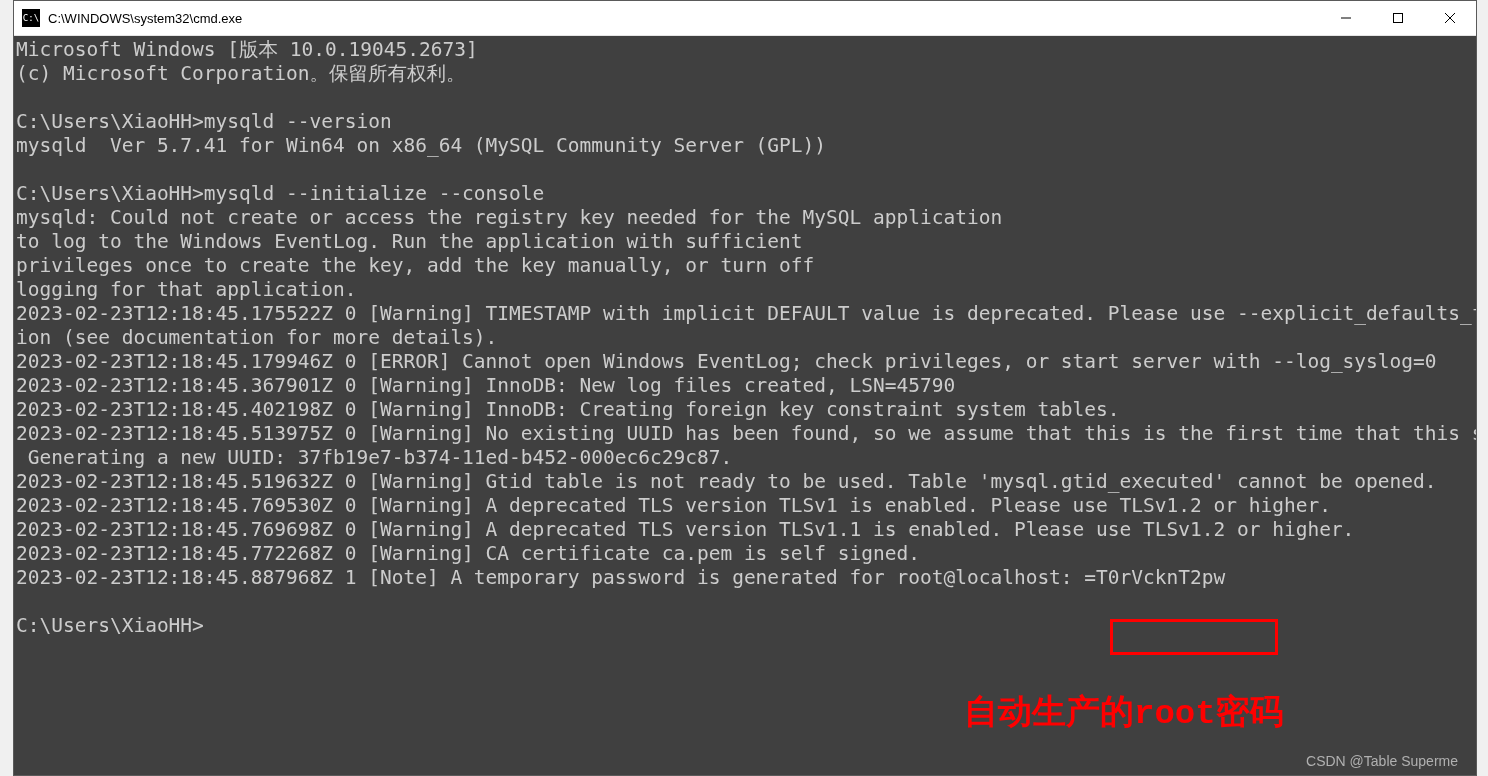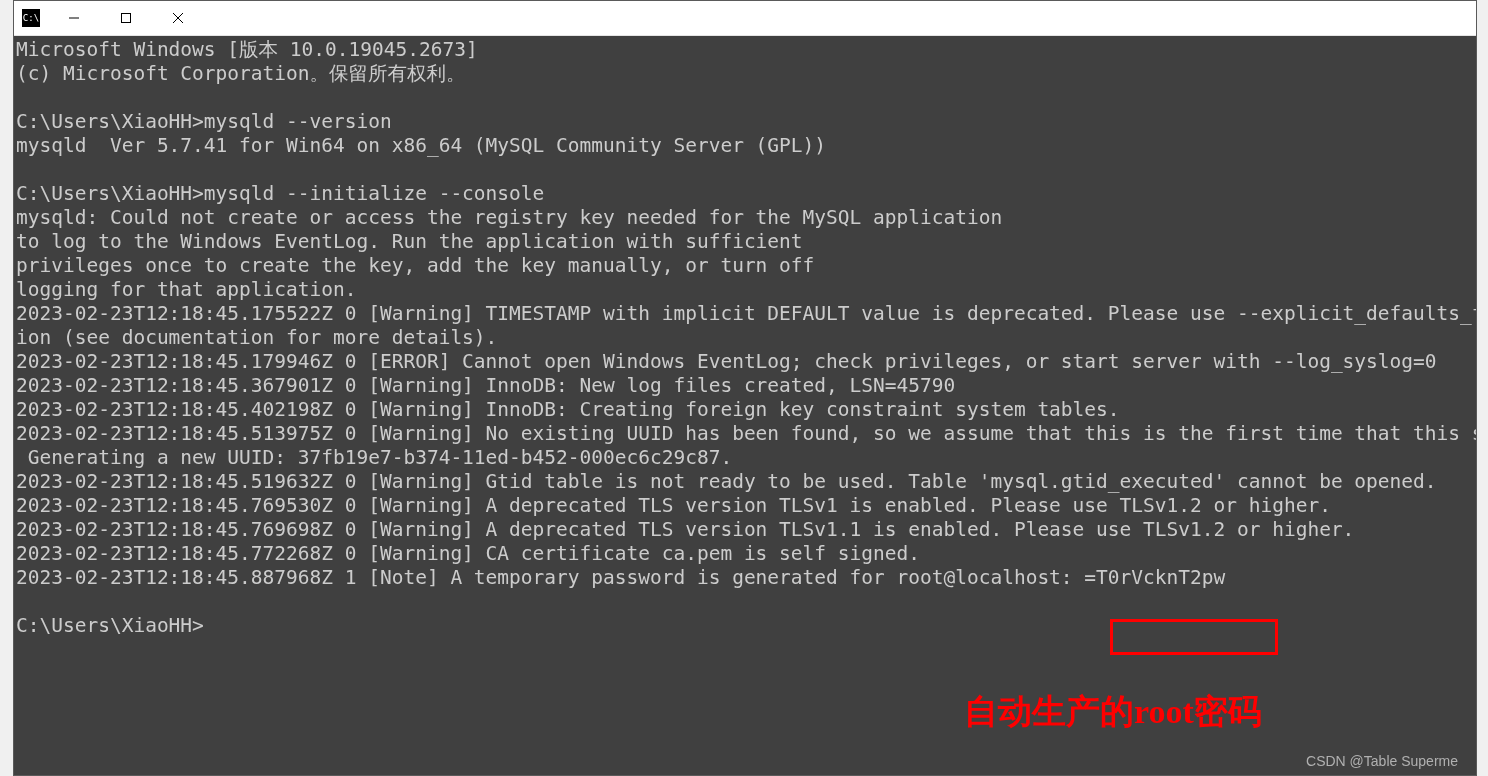--- a/index.html
+++ b/index.html
@@ -75,39 +75,40 @@
     position: relative;
   }
   .highlight-box {
     position: absolute;
     border: 3px solid #ff0000;
     pointer-events: none;
   }
   .annotation {
     position: absolute;
     color: #ff0000;
-    font-family: Liberation Serif, serif;
+    font-family: Liberation Mono, monospace;
     font-size: 34px;
     font-weight: bold;
   }
   .watermark {
     position: absolute;
     right: 18px;
     bottom: 6px;
     color: #b0b0b0;
     font-size: 14px;
     font-family: "Microsoft YaHei", sans-serif;
   }
 </style>
 </head>
 <body>
 
 <div class="window">
   <div class="titlebar">
     <div class="titlebar-icon">C:\</div>
+    <div class="titlebar-title">C:\WINDOWS\system32\cmd.exe</div>
     <div class="titlebar-controls">
       <div class="titlebar-btn">
         <svg width="12" height="12">
             <line x1="1" y1="6" x2="11" y2="6" stroke-width="1"></line>
           </svg>
       </div>
       <div class="titlebar-btn">
         <svg width="12" height="12">
             <rect x="1.5" y="1.5" width="9" height="9" fill="none" stroke-width="1"></rect>
           </svg>

